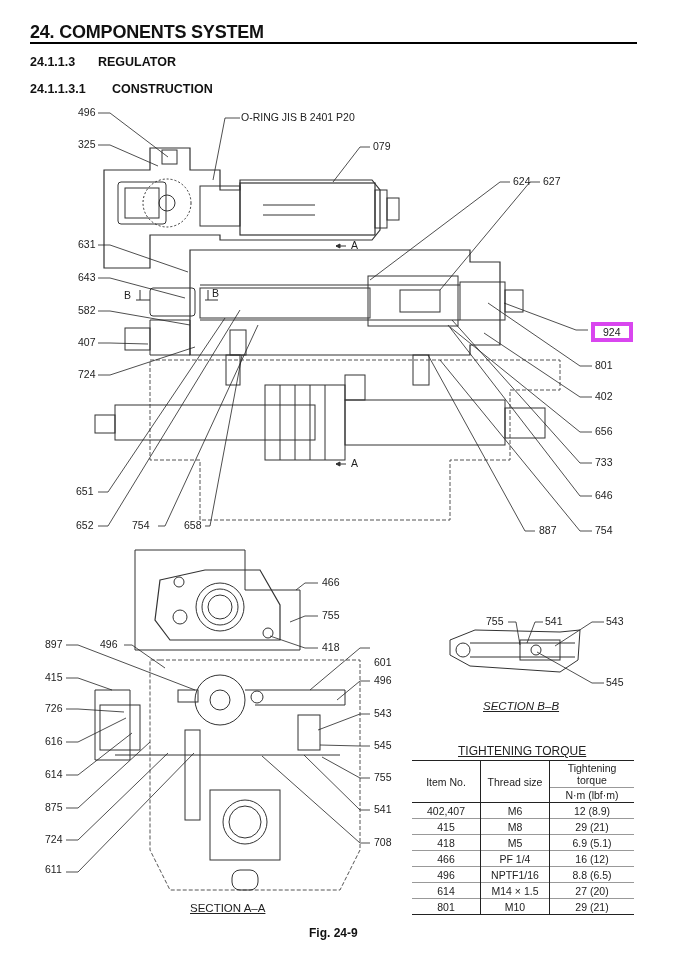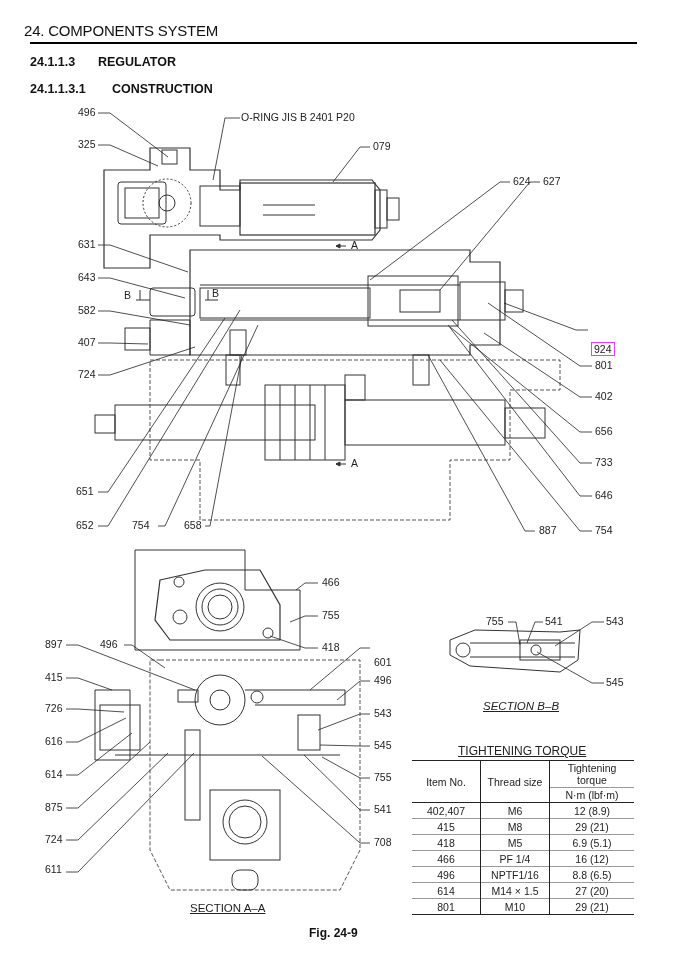--- a/index.html
+++ b/index.html
@@ -1,26 +1,26 @@
 <!DOCTYPE html>
 <html><head>
 <meta charset="utf-8">
 <style>
   html, body { margin:0; padding:0; background:#ffffff; }
   body { width:677px; height:955px; position:relative; overflow:hidden;
          font-family:"Liberation Sans", sans-serif; color:#111; }
-  .h-chapter { position:absolute; left:24px; top:22px; font-size:15px; font-weight:normal; letter-spacing:-0.2px; }
+  .h-chapter { position:absolute; left:30px; top:22px; font-size:18px; font-weight:bold; letter-spacing:-0.2px; }
   .rule { position:absolute; left:30px; top:42px; width:607px; height:2px; background:#000; }
   .h-sec { position:absolute; left:30px; top:55px; font-size:12.5px; font-weight:bold; }
   .h-sec .num { display:inline-block; width:68px; }
   .h-sub { position:absolute; left:30px; top:82px; font-size:12.5px; font-weight:bold; }
   .h-sub .num { display:inline-block; width:82px; }
   svg.draw { position:absolute; left:0; top:0; }
   .lbl { position:absolute; font-size:10.5px; color:#222; white-space:nowrap; }
-  .boxed { border:1px solid #d946ef; padding:0 2px;margin-top:20px; }
+  .boxed { border:4px solid #d946ef; padding:0 8px; }
   .section-title { position:absolute; font-size:11.5px; text-decoration:underline; color:#222; }
   .torque-title { position:absolute; left:458px; top:744px; font-size:12px; text-decoration:underline; color:#222; }
   table.torque { position:absolute; left:412px; top:760px; border-collapse:collapse; font-size:10.5px; color:#222; width:222px; }
   table.torque th { font-weight:normal; border-bottom:1px solid #222; padding:1px 2px; }
   table.torque td { text-align:center; padding:0 2px; height:15px; border-top:1px solid #999; }
   table.torque tr.first td { border-top:1px solid #222; }
   table.torque .vl { border-right:1px solid #222; }
   table.torque thead tr:first-child th { border-top:1.5px solid #222; }
   table.torque tbody tr:last-child td { border-bottom:1.5px solid #222; }
   .fig-cap { position:absolute; left:309px; top:926px; font-size:12px; font-weight:bold; color:#111; }

